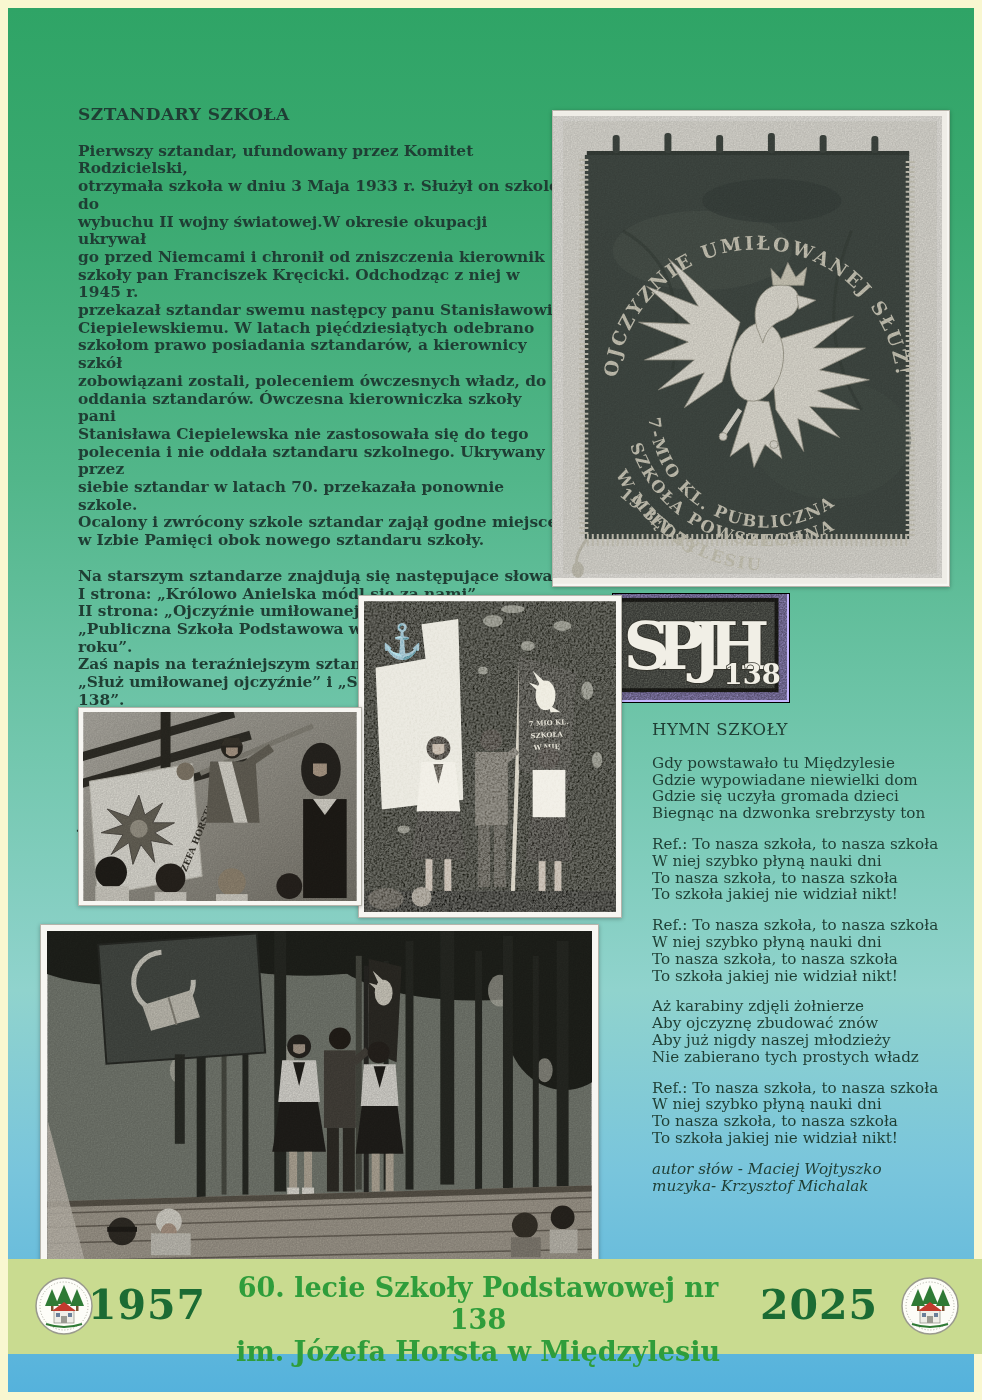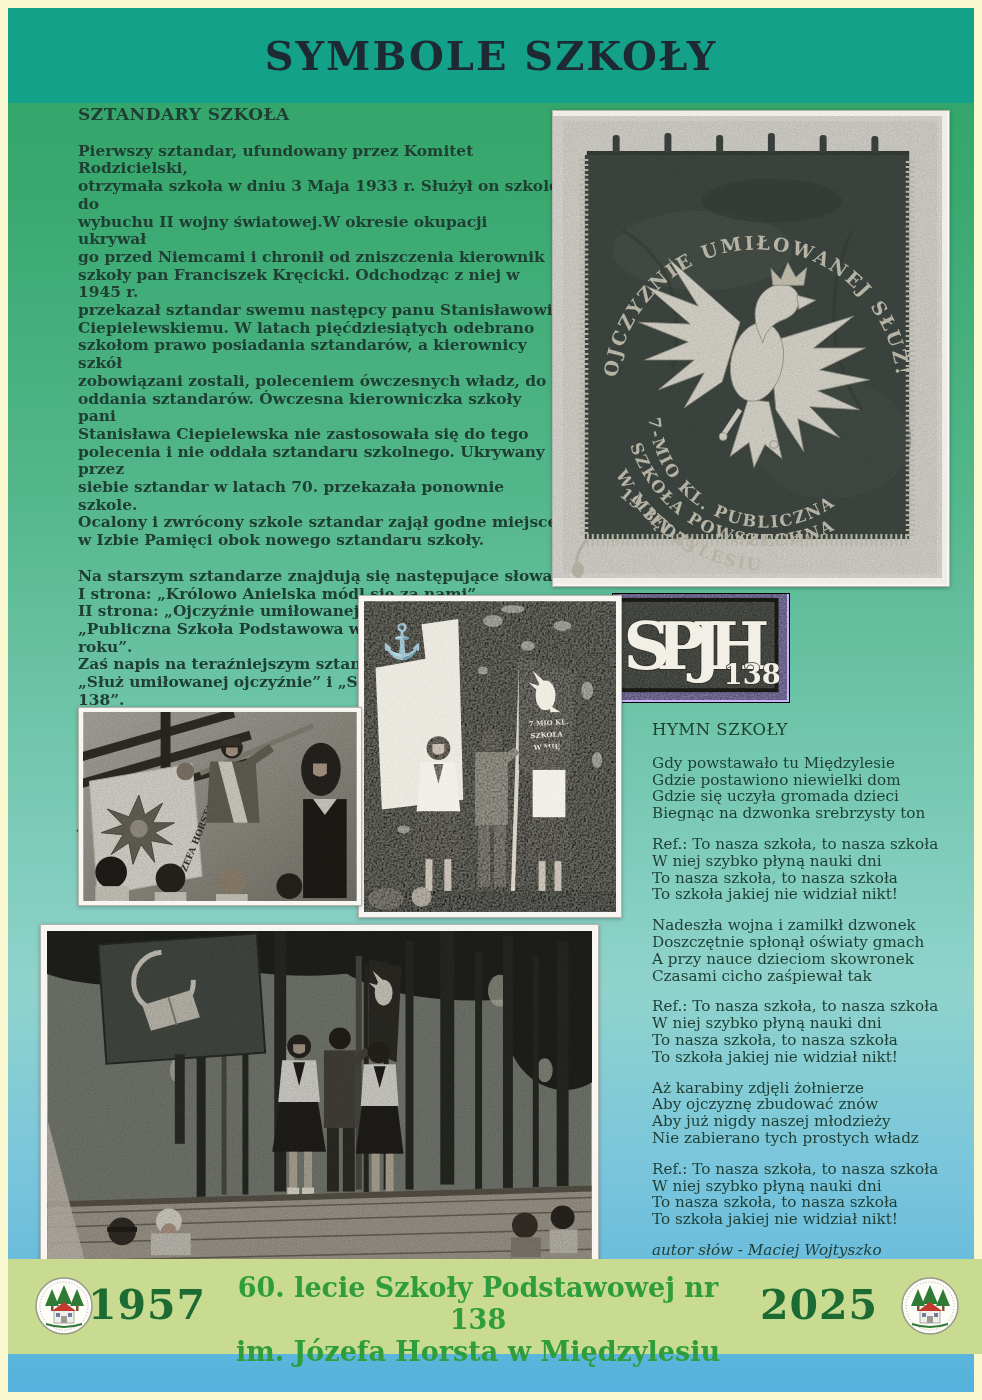--- a/index.html
+++ b/index.html
@@ -70,23 +70,20 @@
         <rect x="27" y="40" width="6" height="7" fill="#9a9a92"></rect>
         <rect x="22" y="37" width="4" height="4" fill="#6a7f9a"></rect>
         <rect x="34" y="37" width="4" height="4" fill="#6a7f9a"></rect>
         <path d="M12,48 Q30,54 48,48" fill="none" stroke="#2f7a35" stroke-width="2"></path>
       </symbol>
     </defs>
   </svg>
 
   <div class="canvas"></div>
 
-  <div class="header">
-    <div class="title">SYMBOLE SZKOŁY</div>
-  </div>
 
   <div class="leftcol">
     <div class="hd">SZTANDARY SZKOŁA</div>
     <div class="para tx">Pierwszy sztandar, ufundowany przez Komitet Rodzicielski,
 otrzymała szkoła w dniu 3 Maja 1933 r. Służył on szkole do
 wybuchu II wojny światowej.W okresie okupacji ukrywał
 go przed Niemcami i chronił od zniszczenia kierownik
 szkoły pan Franciszek Kręcicki. Odchodząc z niej w 1945 r.
 przekazał sztandar swemu następcy panu Stanisławowi
 Ciepielewskiemu. W latach pięćdziesiątych odebrano
@@ -389,31 +386,27 @@
           <rect x="505" y="300" width="28" height="24" fill="#c9c5ba"></rect>
       </g>
       <polygon points="0,190 44,356 0,356" fill="#cfc9bd" opacity="0.85"></polygon>
       <rect width="547" height="356" filter="url(#grain)" opacity="0.22"></rect>
     </svg>
   </div>
 
   <div class="hymncol">
     <div class="hd">HYMN SZKOŁY</div>
     <div class="st tx">Gdy powstawało tu Międzylesie
-Gdzie postawiono niewielki dom
+Gdzie wypowiadane niewielki dom
 Gdzie się uczyła gromada dzieci
 Biegnąc na dzwonka srebrzysty ton</div>
     <div class="st tx">Ref.: To nasza szkoła, to nasza szkoła
 W niej szybko płyną nauki dni
 To nasza szkoła, to nasza szkoła
 To szkoła jakiej nie widział nikt!</div>
-    <div class="st tx">Nadeszła wojna i zamilkł dzwonek
-Doszczętnie spłonął oświaty gmach
-A przy nauce dzieciom skowronek
-Czasami cicho zaśpiewał tak</div>
     <div class="st tx">Ref.: To nasza szkoła, to nasza szkoła
 W niej szybko płyną nauki dni
 To nasza szkoła, to nasza szkoła
 To szkoła jakiej nie widział nikt!</div>
     <div class="st tx">Aż karabiny zdjęli żołnierze
 Aby ojczyznę zbudować znów
 Aby już nigdy naszej młodzieży
 Nie zabierano tych prostych władz</div>
     <div class="st tx">Ref.: To nasza szkoła, to nasza szkoła
 W niej szybko płyną nauki dni

